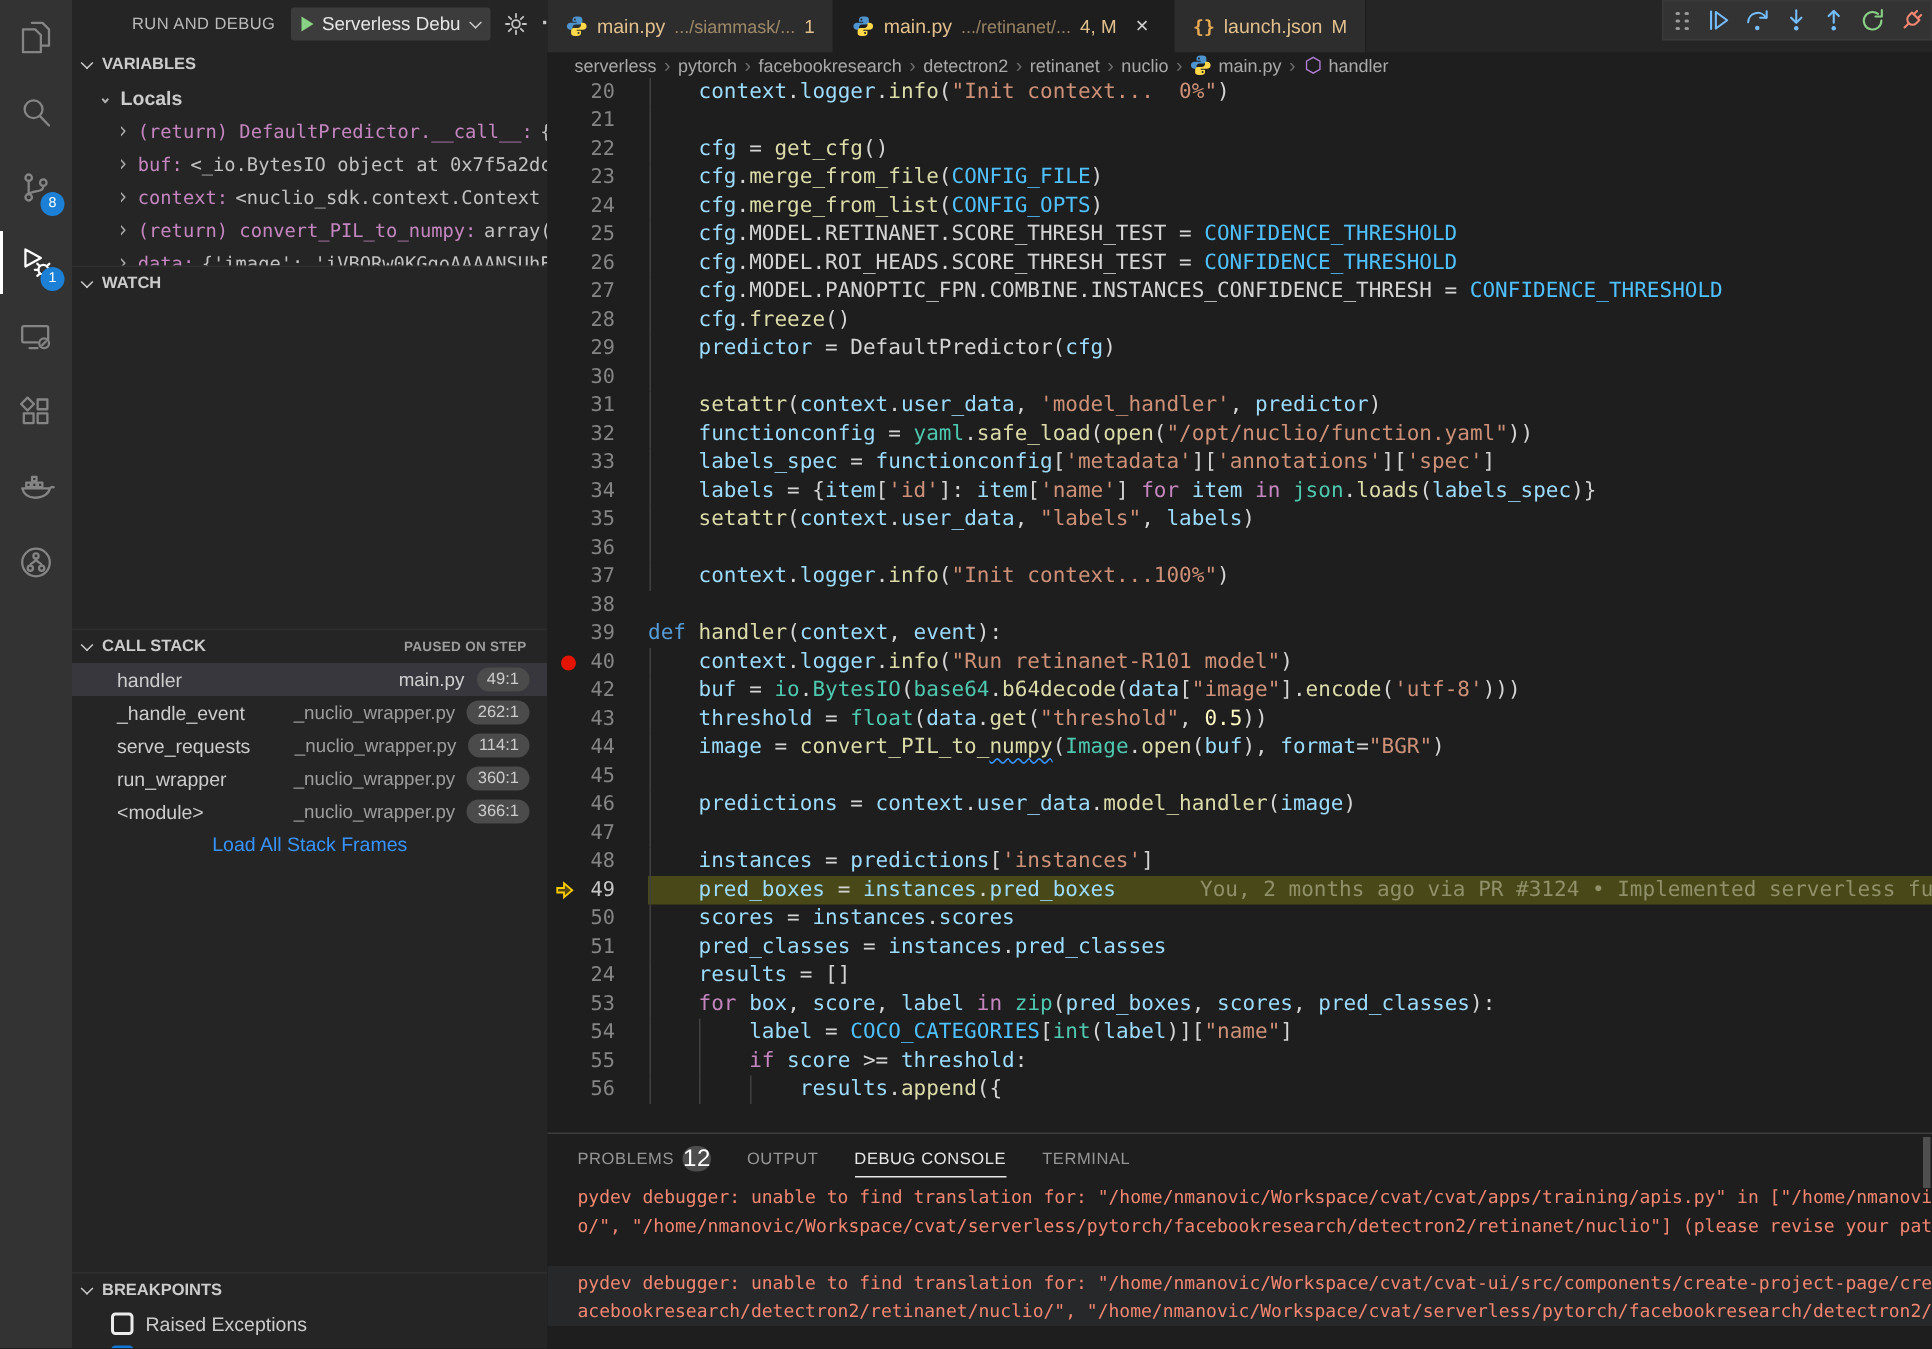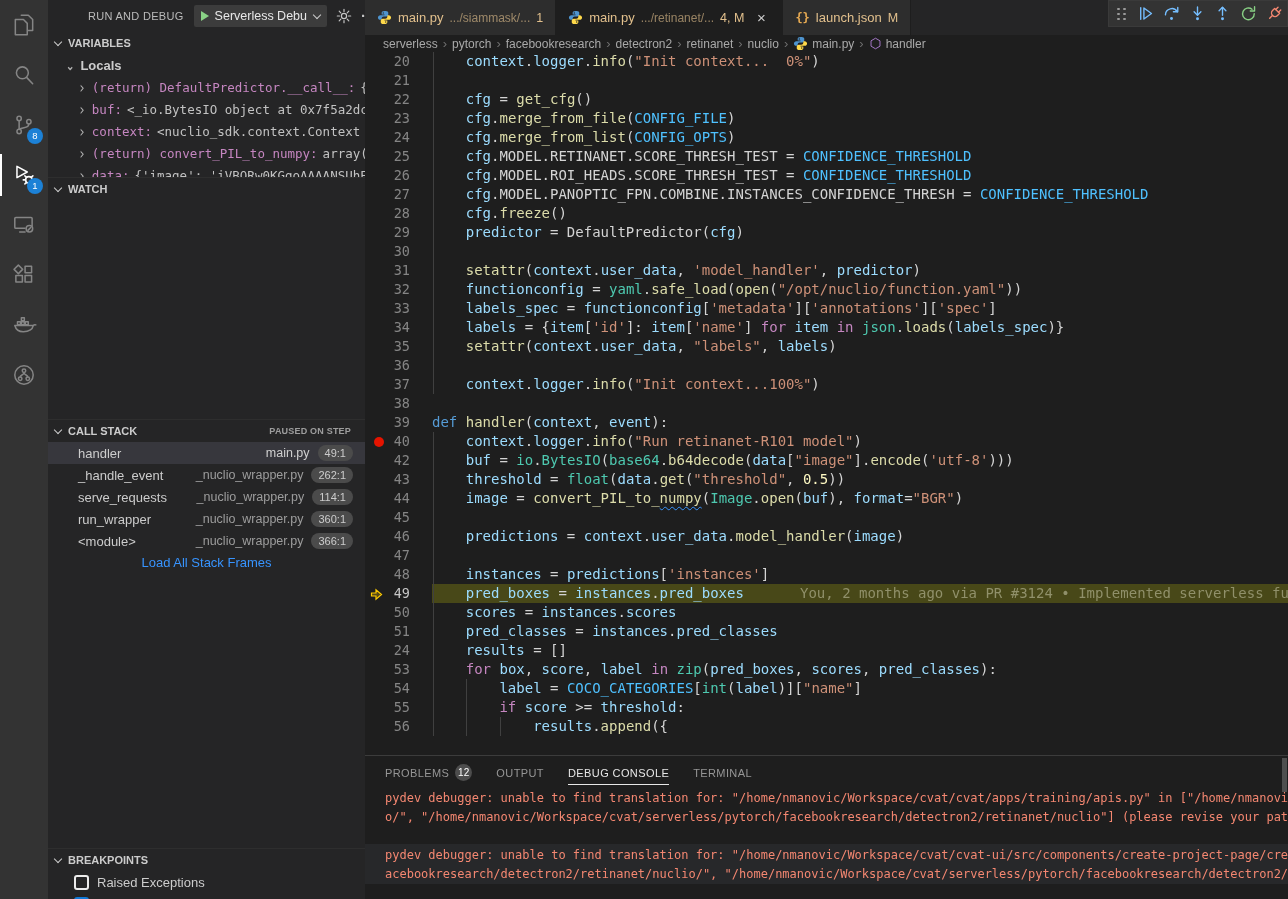--- a/index.html
+++ b/index.html
@@ -88,21 +88,21 @@
   .tk-pl{color:#d4d4d4}.tk-vr{color:#9cdcfe}.tk-fn{color:#dcdcaa}.tk-st{color:#ce9178}
   .tk-kw{color:#c586c0}.tk-df{color:#569cd6}.tk-md{color:#4ec9b0}.tk-ct{color:#4fc1ff}.tk-nm{color:#fef9c3}
   .tk-fnq{color:#dcdcaa;text-decoration:underline;text-decoration-style:wavy;text-decoration-color:#3794ff;text-decoration-thickness:1px;text-underline-offset:3px;}
 
   
   .panel{position:absolute;top:755px;left:0;right:0;height:144px;background:#1e1e1e;border-top:1px solid #3c3c3c;}
   .panel-tabs{height:33px;display:flex;align-items:center;padding-left:20px;gap:24px;}
   .ptab{font-size:11px;letter-spacing:.4px;color:#969696;cursor:pointer;height:33px;display:flex;align-items:center;gap:6px;position:relative;}
   .ptab.active{color:#e7e7e7;}
   .ptab.active::after{content:"";position:absolute;left:0;right:0;bottom:4px;height:1px;background:#e7e7e7;}
-  .ptab-badge{background:#4d4d4d;color:#ffffff;font-size:10px;min-width:17px;height:17px;border-radius:9px;line-height:17px;text-align:center;}
+  .ptab-badge{background:#4d4d4d;color:#ffffff;font-size:16px;min-width:17px;height:17px;border-radius:9px;line-height:17px;text-align:center;}
   .console{position:absolute;top:33px;left:0;right:0;bottom:0;font-family:"DejaVu Sans Mono",monospace;font-size:12px;line-height:19px;color:#f48771;}
   .con-line{white-space:pre;overflow:hidden;padding-left:20px;height:19px;}
   .con-block2{background:#27282a;padding-top:2px;margin-top:17px;}
   .panel-scroll{position:absolute;right:1px;top:2px;width:5px;height:34px;background:#79797988;}
 </style>
 </head>
 <body>
 
 <div class="app">
 

